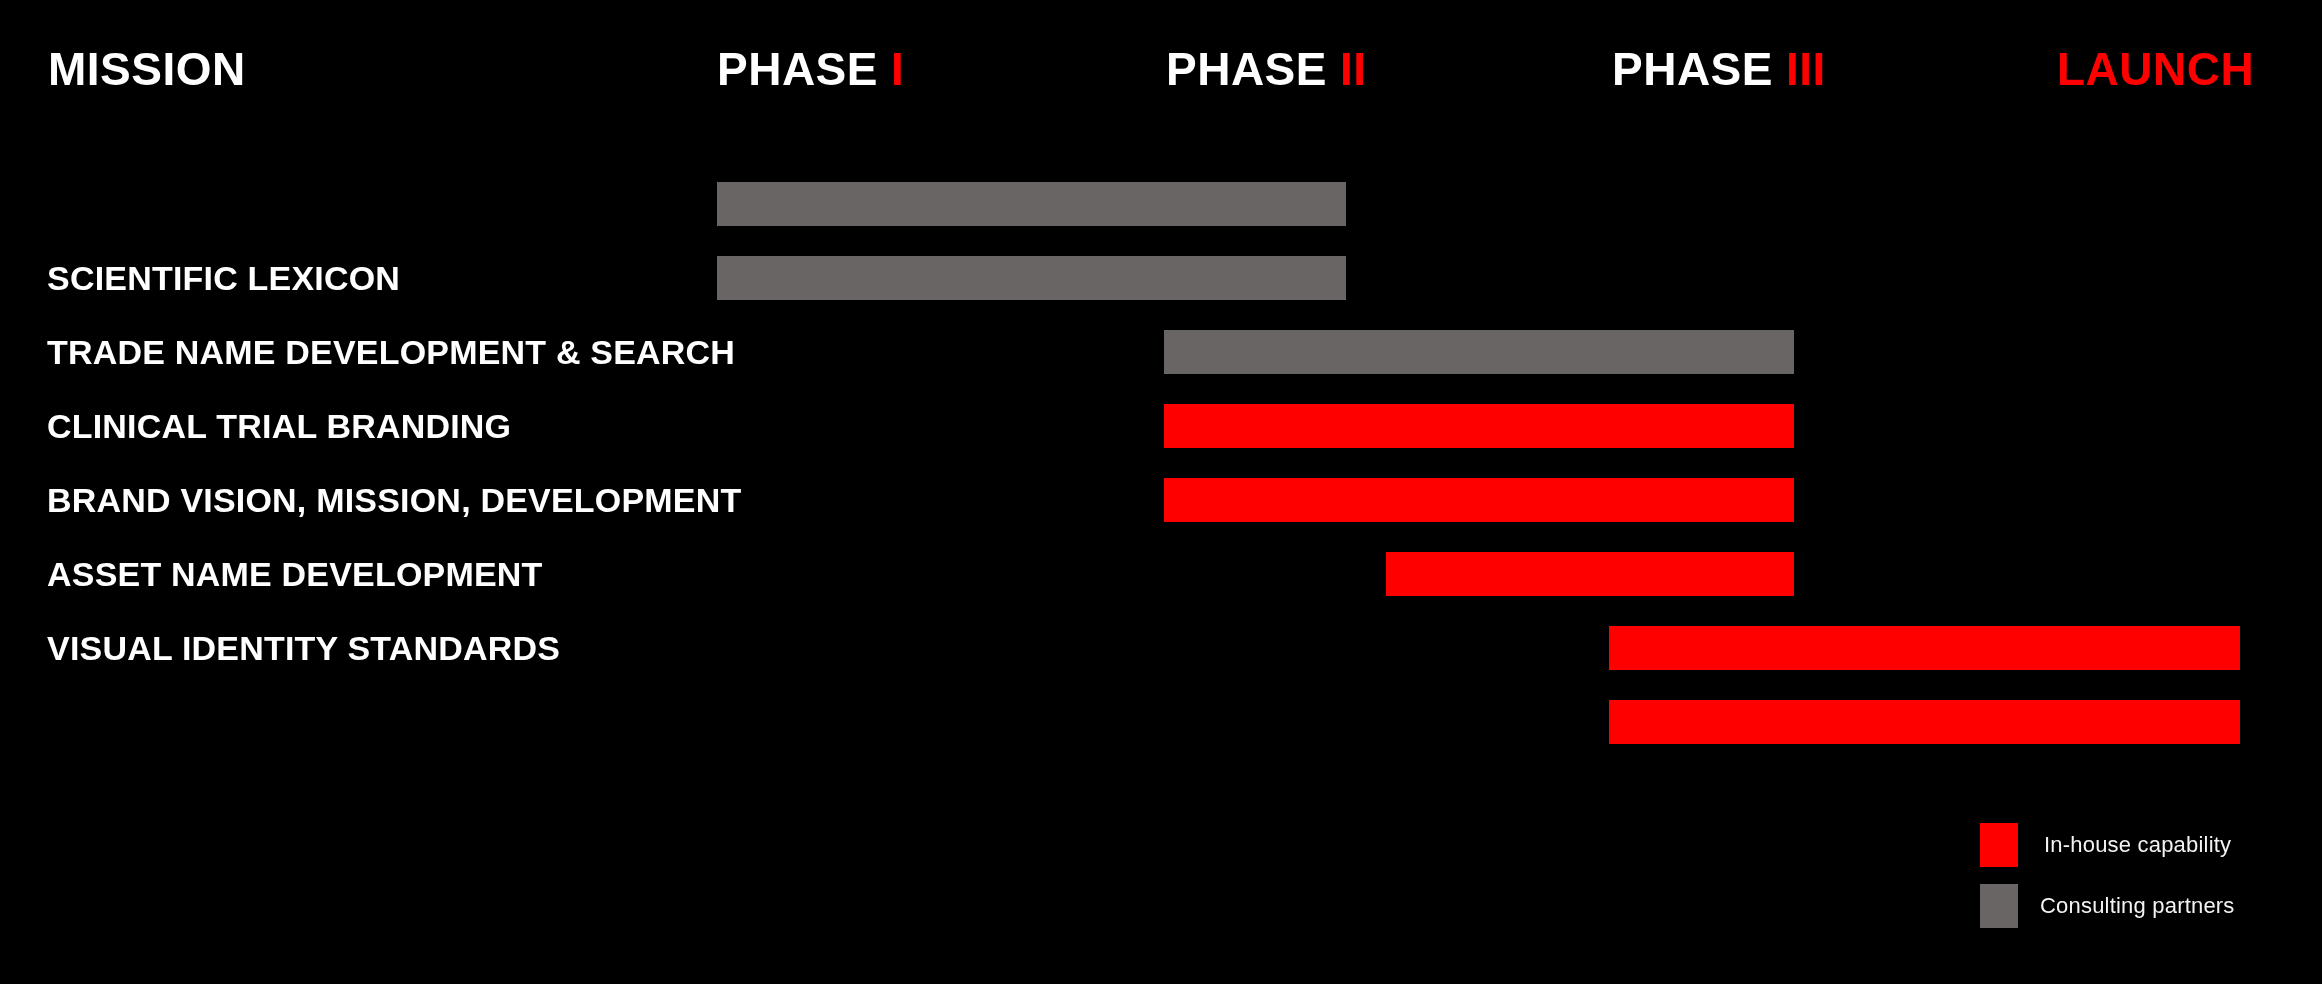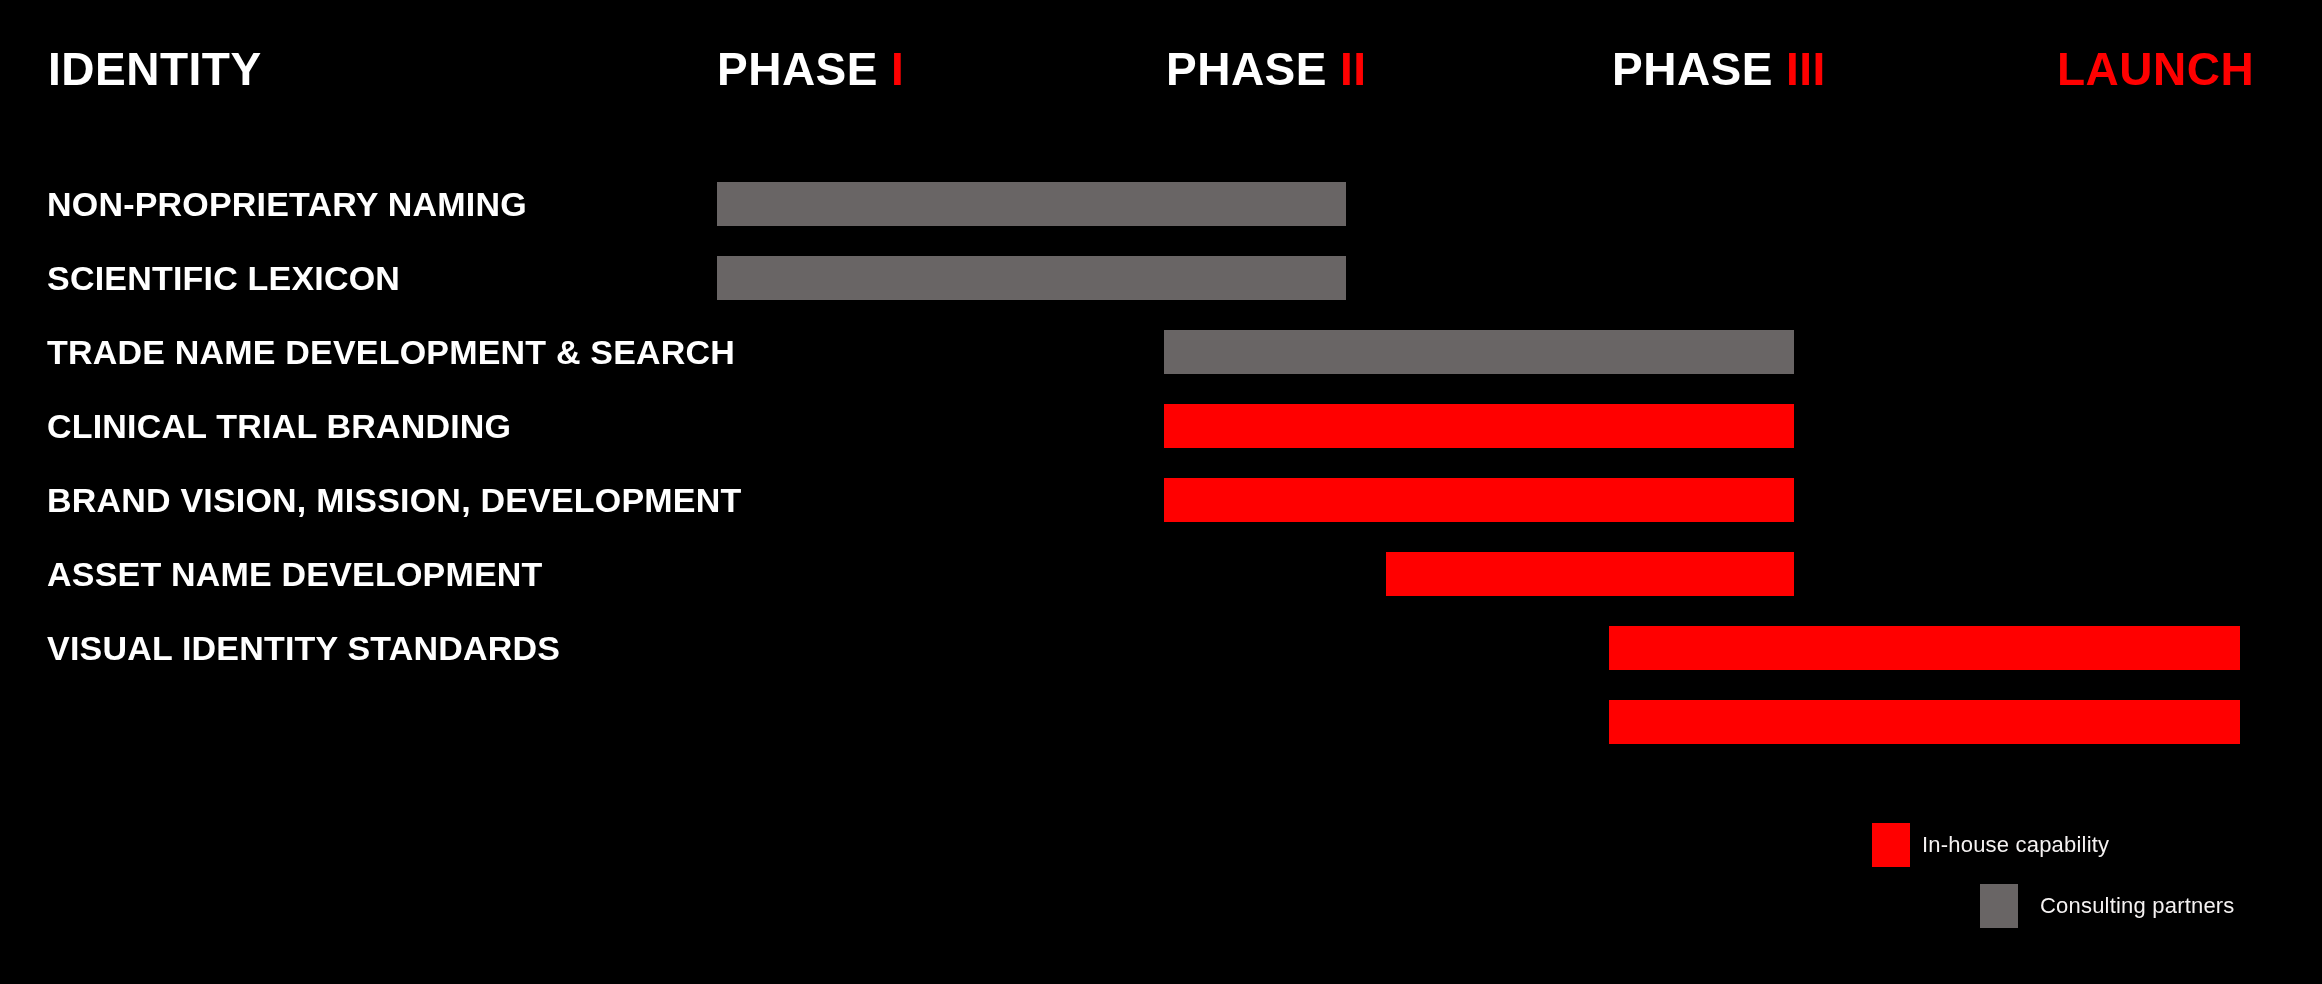--- a/index.html
+++ b/index.html
@@ -43,53 +43,52 @@
     color: #F5F2F2;
     white-space: nowrap;
     letter-spacing: 0.2px;
   }
 </style>
 </head>
 <body>
 
 <div class="stage">
 
-  <div class="hdr services-hdr" style="left: 48px; top: 46px;">IDENTITY</div>
+  <div class="hdr services-hdr" style="left: 48px; top: 46px;">MISSION</div>
 
   <div class="hdr hdr-col" style="top: 46px; left: 717px;">
     <span class="hdr-text" style="color: rgb(255, 255, 255);">PHASE</span><span class="hdr-numeral">I</span>
   </div>
   <div class="hdr hdr-col" style="top: 46px; left: 1166px;">
     <span class="hdr-text" style="color: rgb(255, 255, 255);">PHASE</span><span class="hdr-numeral">II</span>
   </div>
   <div class="hdr hdr-col" style="top: 46px; left: 1612px;">
     <span class="hdr-text" style="color: rgb(255, 255, 255);">PHASE</span><span class="hdr-numeral">III</span>
   </div>
   <div class="hdr hdr-col" style="top: 46px; left: 2057px;">
     <span class="hdr-text" style="color: rgb(255, 0, 0); margin-top: 9px;">LAUNCH</span><span class="hdr-numeral"></span>
   </div>
 
-  <div class="row-label" style="left: 47px; top: 182px; height: 44px; line-height: 44px;">NON-PROPRIETARY NAMING</div>
   <div class="row-label" style="left: 47px; top: 256px; height: 44px; line-height: 44px;">SCIENTIFIC LEXICON</div>
   <div class="row-label" style="left: 47px; top: 330px; height: 44px; line-height: 44px;">TRADE NAME DEVELOPMENT &amp; SEARCH</div>
   <div class="row-label" style="left: 47px; top: 404px; height: 44px; line-height: 44px;">CLINICAL TRIAL BRANDING</div>
   <div class="row-label" style="left: 47px; top: 478px; height: 44px; line-height: 44px;">BRAND VISION, MISSION, DEVELOPMENT</div>
   <div class="row-label" style="left: 47px; top: 552px; height: 44px; line-height: 44px;">ASSET NAME DEVELOPMENT</div>
   <div class="row-label" style="left: 47px; top: 626px; height: 44px; line-height: 44px;">VISUAL IDENTITY STANDARDS</div>
 
   <div class="bar" style="left: 717px; top: 182px; width: 629px; height: 44px; background: rgb(105, 101, 101);"></div>
   <div class="bar" style="left: 717px; top: 256px; width: 629px; height: 44px; background: rgb(105, 101, 101);"></div>
   <div class="bar" style="left: 1164px; top: 330px; width: 630px; height: 44px; background: rgb(105, 101, 101);"></div>
   <div class="bar" style="left: 1164px; top: 404px; width: 630px; height: 44px; background: rgb(255, 0, 0);"></div>
   <div class="bar" style="left: 1164px; top: 478px; width: 630px; height: 44px; background: rgb(255, 0, 0);"></div>
   <div class="bar" style="left: 1386px; top: 552px; width: 408px; height: 44px; background: rgb(255, 0, 0);"></div>
   <div class="bar" style="left: 1609px; top: 626px; width: 631px; height: 44px; background: rgb(255, 0, 0);"></div>
   <div class="bar" style="left: 1609px; top: 700px; width: 631px; height: 44px; background: rgb(255, 0, 0);"></div>
 
-  <div class="legend-item" style="left: 1872px; top: 823px; gap: 12px;">
+  <div class="legend-item" style="left: 1980px; top: 823px; gap: 26px;">
     <span class="swatch" style="width: 38px; height: 44px; background: rgb(255, 0, 0);"></span>
     <span class="legend-label">In-house capability</span>
   </div>
   <div class="legend-item" style="left: 1980px; top: 884px; gap: 22px; text-decoration: underline;">
     <span class="swatch" style="width: 38px; height: 44px; background: rgb(105, 101, 101);"></span>
     <span class="legend-label">Consulting partners</span>
   </div>
 
 </div>
 

